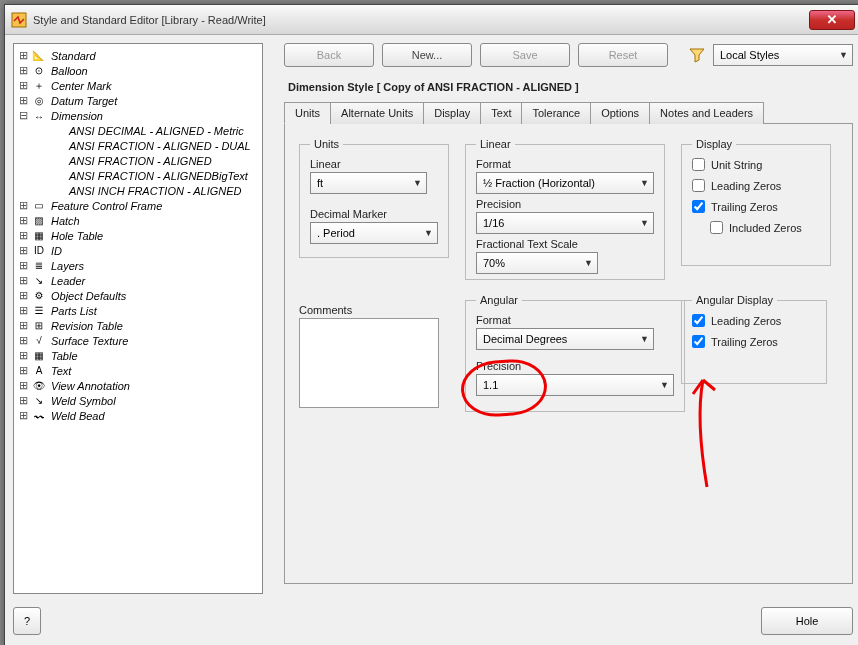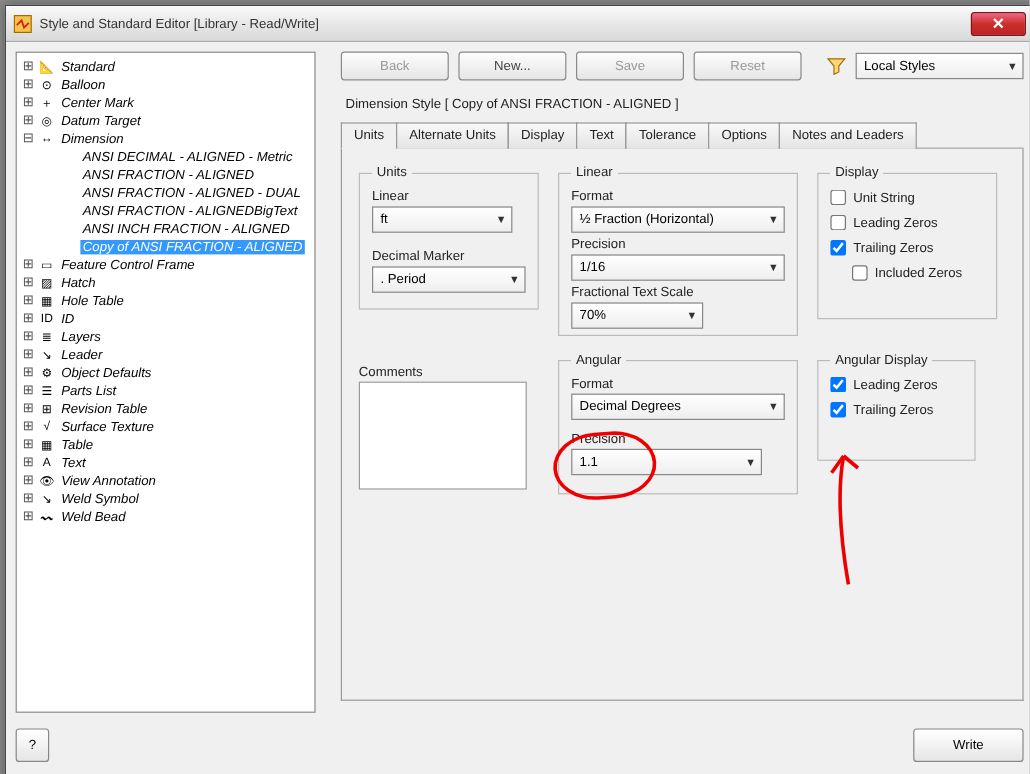--- a/index.html
+++ b/index.html
@@ -11,21 +11,21 @@
   .closebtn { margin-left:auto; width:46px; height:20px; background: linear-gradient(to bottom,#e68,#c9302c,#b22); border:1px solid #801515; border-radius:3px; color:#fff; text-align:center; line-height:17px; font-weight:bold; font-size:13px; }
   .body { position:absolute; top:30px; bottom:0; left:0; right:0; padding:8px; }
   .tree-panel { position:absolute; left:8px; top:8px; width:250px; bottom:54px; background:#fff; border:1px solid #888; overflow:auto; padding:4px 2px; }
   .right-panel { position:absolute; left:266px; right:8px; top:8px; bottom:54px;margin-left:13px; }
   .toprow { display:flex; gap:8px; align-items:center; }
   .btn { width:90px; height:24px; background: linear-gradient(to bottom,#fdfdfd,#e6e6e6); border:1px solid #8a8a8a; border-radius:3px; text-align:center; line-height:22px; color:#444; }
   .btn.dis { color:#999; }
   .filter-ico { margin-left:auto; width:16px; height:16px; }
   .combo { height:22px; background:linear-gradient(to bottom,#fff,#eee); border:1px solid #888; display:flex; align-items:center; padding:0 4px 0 6px; }
   .combo .arrow { margin-left:auto; font-size:9px; color:#333; }
-  .stylename { margin:14px 0 8px 4px; color:#222; }
+  .stylename { margin:14px 0 8px 4px; color:#222;font-weight:bold; }
   .tabbar { display:flex; border-bottom:1px solid #999; margin-top:4px; }
   .tab { padding:4px 10px; border:1px solid #999; border-bottom:none; background:linear-gradient(to bottom,#f8f8f8,#e4e4e4); margin-right:-1px; position:relative; top:1px; color:#222; }
   .tab.active { background:#f0f0f0; border-bottom:1px solid #f0f0f0; }
   .tabbody { border:1px solid #999; border-top:none; padding:14px; height:460px; background:#f0f0f0; position:relative; }
   .grp { position:absolute; }
   .grp .lbl { color:#222; margin-bottom:2px; display:block; }
   .chk { display:flex; align-items:center; gap:6px; margin-bottom:8px; color:#222; }
   .chk input { margin:0; }
   .tree-row { display:flex; align-items:center; height:15px; padding-left:2px; white-space:nowrap; }
   .tree-row .tw { width:11px; text-align:center; color:#555; font-size:11px; line-height:11px; }
@@ -93,45 +93,39 @@
         <div class="tree-row">
           <span class="sp" style="width: 18px;"></span>
           <span class="tw"></span>
           <span class="ic"></span>
           <span class="txt">ANSI DECIMAL - ALIGNED - Metric</span>
         </div>
         <div class="tree-row">
           <span class="sp" style="width: 18px;"></span>
           <span class="tw"></span>
           <span class="ic"></span>
+          <span class="txt">ANSI FRACTION - ALIGNED - DUAL</span>
+        </div>
+        <div class="tree-row">
+          <span class="sp" style="width: 18px;"></span>
+          <span class="tw"></span>
+          <span class="ic"></span>
           <span class="txt">ANSI FRACTION - ALIGNED</span>
         </div>
         <div class="tree-row">
           <span class="sp" style="width: 18px;"></span>
           <span class="tw"></span>
           <span class="ic"></span>
-          <span class="txt">ANSI FRACTION - ALIGNED - DUAL</span>
-        </div>
-        <div class="tree-row">
-          <span class="sp" style="width: 18px;"></span>
-          <span class="tw"></span>
-          <span class="ic"></span>
           <span class="txt">ANSI FRACTION - ALIGNEDBigText</span>
         </div>
         <div class="tree-row">
           <span class="sp" style="width: 18px;"></span>
           <span class="tw"></span>
           <span class="ic"></span>
           <span class="txt">ANSI INCH FRACTION - ALIGNED</span>
-        </div>
-        <div class="tree-row sel">
-          <span class="sp" style="width: 18px;"></span>
-          <span class="tw"></span>
-          <span class="ic"></span>
-          <span class="txt">Copy of ANSI FRACTION - ALIGNED</span>
         </div>
         <div class="tree-row">
           <span class="sp" style="width: 0px;"></span>
           <span class="tw">⊞</span>
           <span class="ic" style="font-size: 10px;">▭</span>
           <span class="txt">Feature Control Frame</span>
         </div>
         <div class="tree-row">
           <span class="sp" style="width: 0px;"></span>
           <span class="tw">⊞</span>
@@ -269,21 +263,21 @@
           <div class="combo" style="width:178px">
             <span>½  Fraction (Horizontal)</span>
               <span class="arrow">▼</span>
           </div>
           <span class="lbl" style="margin-top:4px">Precision</span>
           <div class="combo" style="width:178px">
             <span>1/16</span>
               <span class="arrow">▼</span>
           </div>
           <span class="lbl" style="margin-top:4px">Fractional Text Scale</span>
-          <div class="combo" style="width:110px">
+          <div class="combo" style="width:122px">
             <span>70%</span>
               <span class="arrow">▼</span>
           </div>
         </fieldset>
 
         <fieldset class="grp" style="left:396px; top:14px; width:150px; height:128px">
           <legend>Display</legend>
           <label class="chk">
               <input type="checkbox" id="c1" style="">
               <span>Unit String</span>
@@ -308,27 +302,27 @@
         </div>
 
         <fieldset class="grp" style="left:180px; top:170px; width:200px; height:118px">
           <legend>Angular</legend>
           <span class="lbl">Format</span>
           <div class="combo" style="width:178px">
             <span>Decimal Degrees</span>
               <span class="arrow">▼</span>
           </div>
           <span class="lbl" style="margin-top:10px">Precision</span>
-          <div class="combo" style="width:159px">
+          <div class="combo" style="width:198px">
             <span>1.1</span>
               <span class="arrow">▼</span>
           </div>
         </fieldset>
 
-        <fieldset class="grp" style="left:396px; top:170px; width:132px; height:90px">
+        <fieldset class="grp" style="left:396px; top:170px; width:146px; height:90px">
           <legend>Angular Display</legend>
           <label class="chk">
               <input type="checkbox" id="c5" checked="" style="">
               <span>Leading Zeros</span>
             </label>
           <label class="chk">
               <input type="checkbox" id="c6" checked="" style="">
               <span>Trailing Zeros</span>
             </label>
         </fieldset>
@@ -337,16 +331,16 @@
         <svg class="redarrow" style="left:402px; top:248px; width:40px; height:120px">
           <path d="M20 115 C 14 80, 10 40, 16 8" stroke="#e00" stroke-width="3" fill="none"></path>
           <path d="M16 8 L6 22 M16 8 L28 18" stroke="#e00" stroke-width="3" fill="none"></path>
         </svg>
 
       </div>
     </div>
 
     <div class="footer">
       <div class="qbtn">?</div>
-      <div class="done">Write</div>
+      <div class="done">Hole</div>
     </div>
   </div>
 </div>
 
 </body></html>

